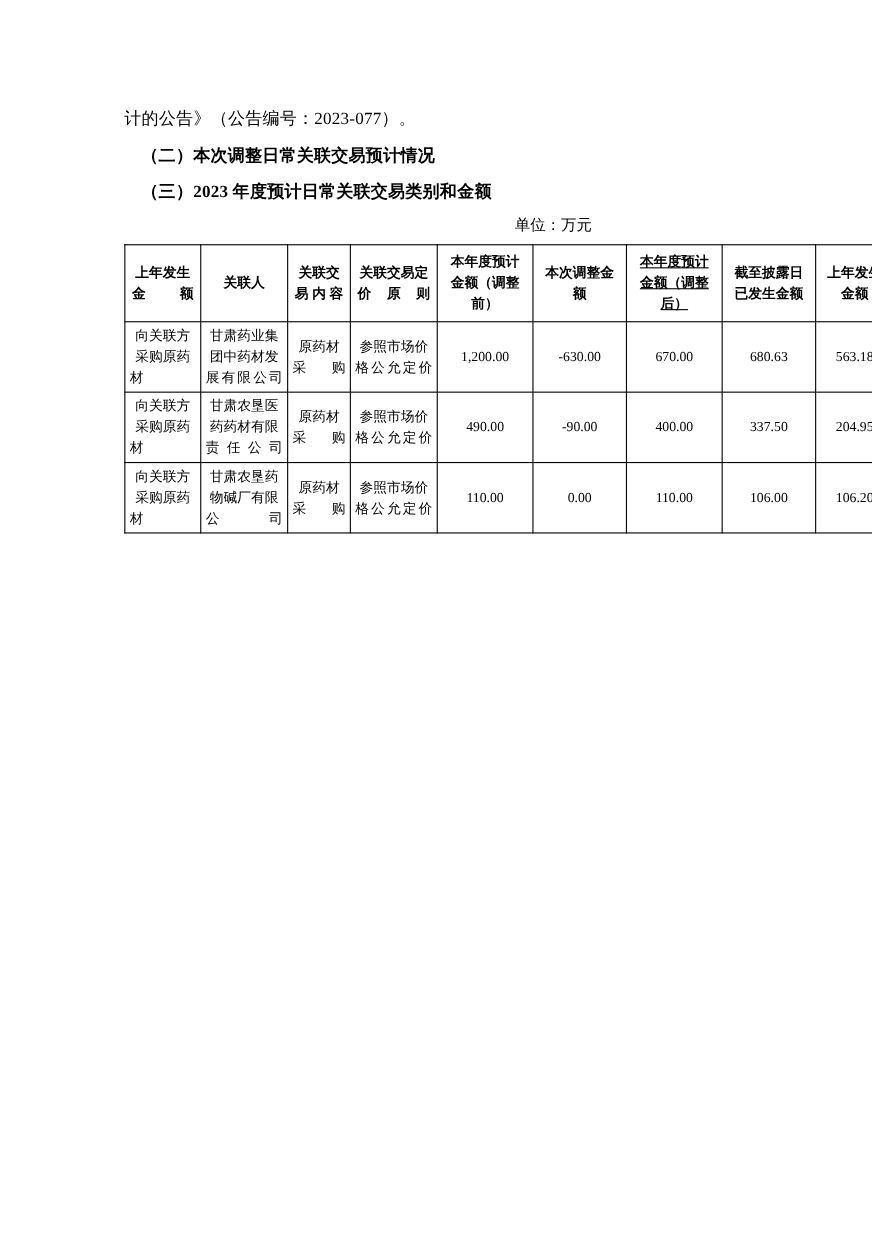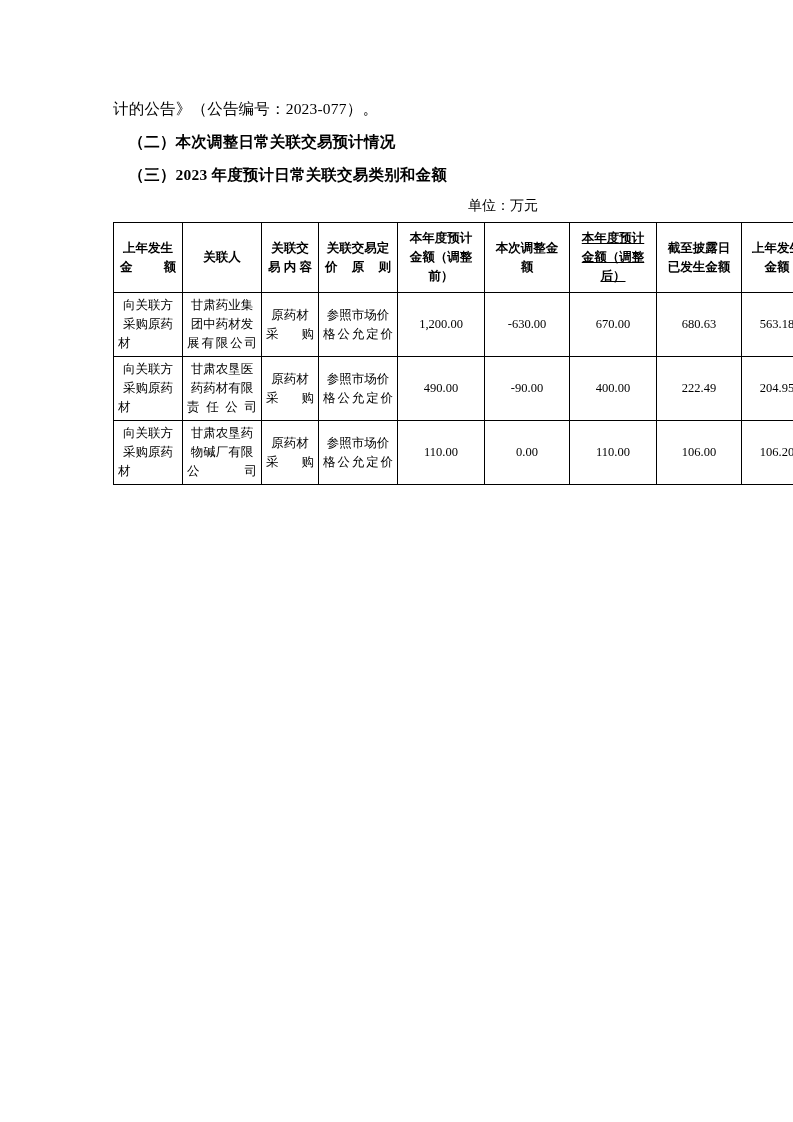--- a/index.html
+++ b/index.html
@@ -132,21 +132,21 @@
         <td class="cell-num">563.18</td>
       </tr>
       <tr>
         <td class="cell-stack">向关联方采购原药材</td>
         <td class="cell-stack">甘肃农垦医药药材有限责任公司</td>
         <td class="cell-stack">原药材采购</td>
         <td class="cell-stack">参照市场价格公允定价</td>
         <td class="cell-num">490.00</td>
         <td class="cell-num">-90.00</td>
         <td class="cell-num">400.00</td>
-        <td class="cell-num">222.49</td>
+        <td class="cell-num">337.50</td>
         <td class="cell-num">204.95</td>
       </tr>
       <tr>
         <td class="cell-stack">向关联方采购原药材</td>
         <td class="cell-stack">甘肃农垦药物碱厂有限公司</td>
         <td class="cell-stack">原药材采购</td>
         <td class="cell-stack">参照市场价格公允定价</td>
         <td class="cell-num">110.00</td>
         <td class="cell-num">0.00</td>
         <td class="cell-num">110.00</td>

